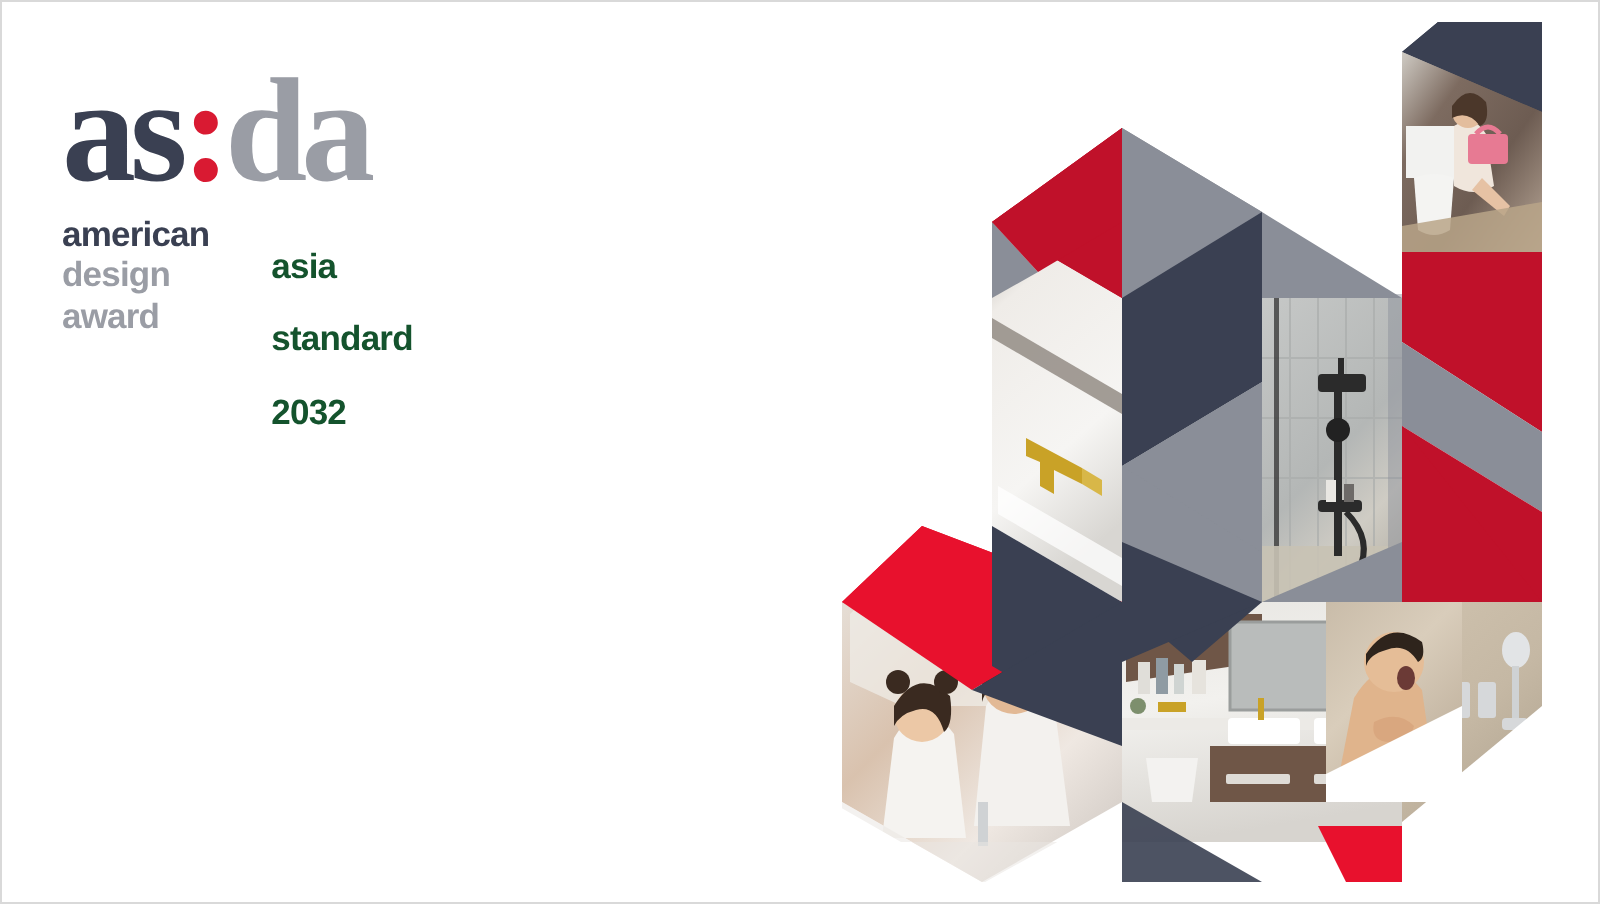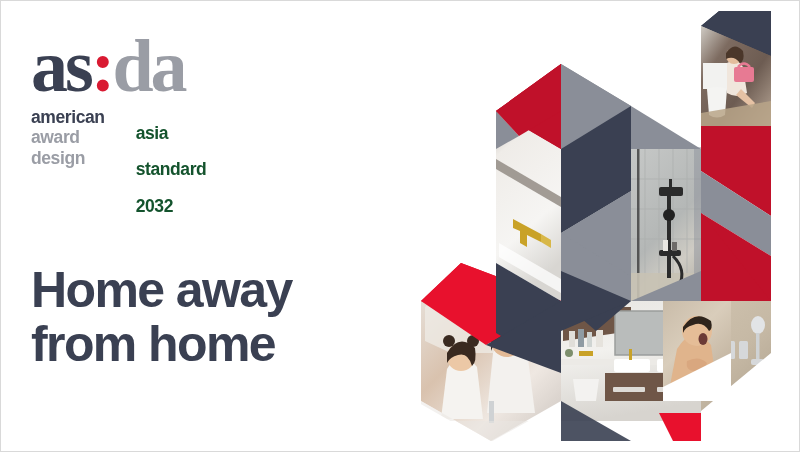--- a/index.html
+++ b/index.html
@@ -97,35 +97,31 @@
 
   <div class="left-panel">
 
     <div class="logo-block">
 
       <div class="wordmark"><span class="wm-as">as</span><span class="wm-colon">:</span><span class="wm-da">da</span></div>
 
       <div class="logo-sub">
         <div class="sub-col">
           <span class="ln sub-dark">american</span>
+          <span class="ln sub-gray">design</span>
           <span class="ln sub-gray">award</span>
-          <span class="ln sub-gray">design</span>
         </div>
         <div class="sub-col">
           <span class="ln sub-red">asia</span>
           <span class="ln sub-red">standard</span>
           <span class="ln sub-red">2032</span>
         </div>
       </div>
     </div>
 
-    <h1 class="tagline">
-      <span class="ln">Home away</span>
-      <span class="ln">from home</span>
-    </h1>
   </div>
 
   <div class="collage">
     <svg width="399" height="450" viewBox="0 0 399 450" xmlns="http://www.w3.org/2000/svg">
       <defs>
 
         <linearGradient id="gGirl" x1="0" y1="0" x2="1" y2="1">
           <stop offset="0%" stop-color="#cfcbc4"></stop>
           <stop offset="28%" stop-color="#7d6b60"></stop>
           <stop offset="62%" stop-color="#6d5c52"></stop>

